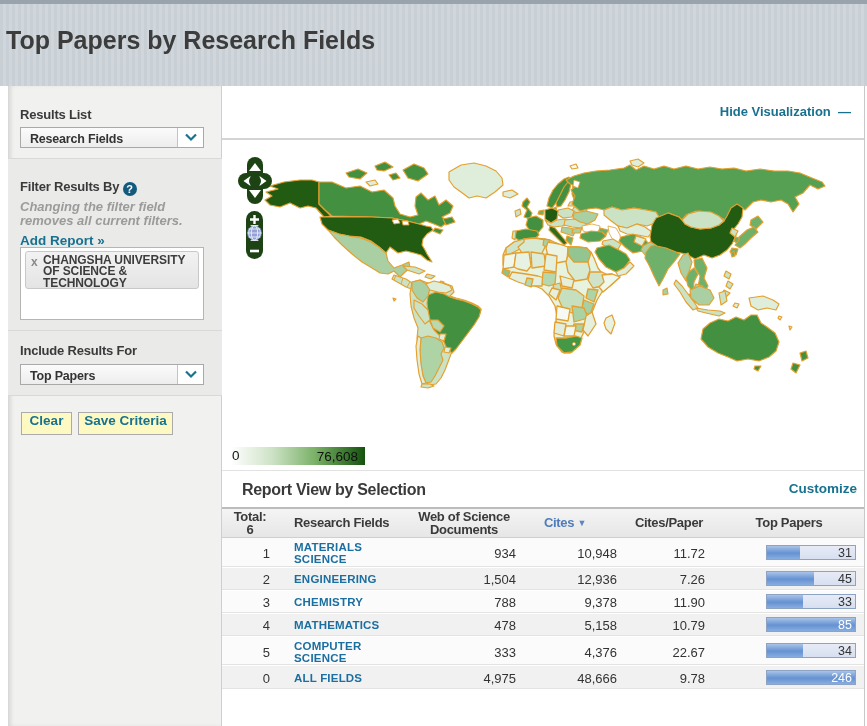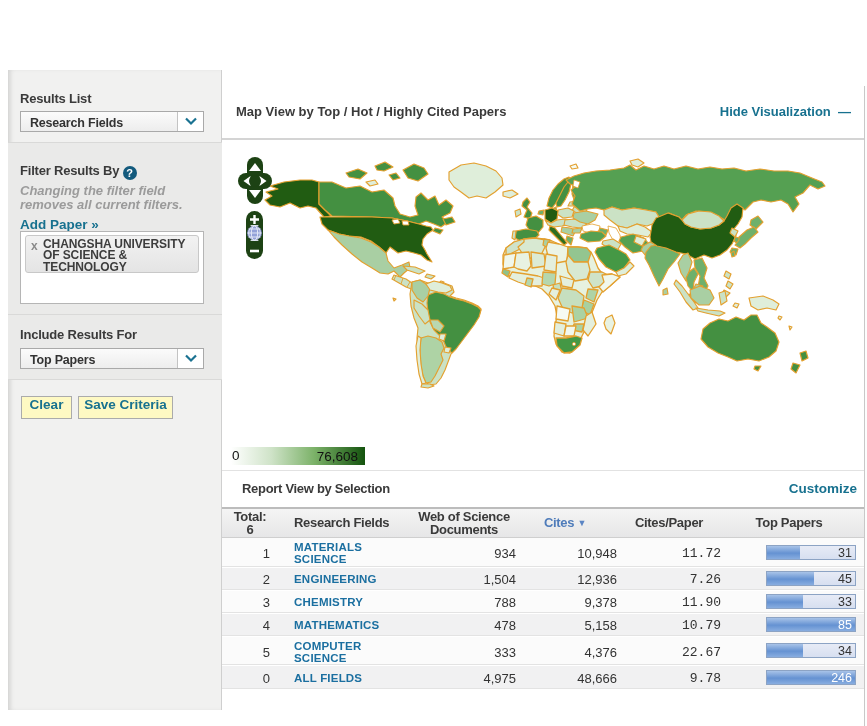--- a/index.html
+++ b/index.html
@@ -7,21 +7,21 @@
 #page { position:relative; width:867px; height:726px; }
 .abs { position:absolute; }
 
 
 #hdr { left:0; top:0; width:867px; height:86px;
   background:repeating-linear-gradient(90deg,#c8d0d6 0 3px,#d0d6db 3px 6px);
   border-top:4px solid #98a3ab; }
 #hdr h1 { position:absolute; left:6px; top:22px; font-size:25px; font-weight:bold; color:#3c3c3c; letter-spacing:0px; }
 
 
-#side { left:8px; top:70px; width:214px; height:640px; background:#f1f1f0;
+#side { left:8px; top:86px; width:214px; height:640px; background:#f1f1f0;
   box-shadow:inset 4px 0 5px -2px rgba(0,0,0,0.14); border-right:1px solid #cfcfcf; }
 .sect2 { position:absolute; left:0; top:72px; width:214px; height:173px; background:#eaeae9; border-top:1px solid #d9d9d8; border-bottom:1px solid #d9d9d8;}
 .sect3 { position:absolute; left:0; top:245px; width:214px; height:65px; background:#eaeae9; border-bottom:1px solid #d9d9d8;}
 .slabel { position:absolute; font-size:13px; font-weight:bold; color:#3a3a3a; letter-spacing:-0.2px; }
 .dd { position:absolute; left:12px; width:184px; height:21px; background:linear-gradient(#fbfbfb,#ededed); border:1px solid #a9a9a9; }
 .dd .txt { position:absolute; left:9px; top:3.5px; font-size:12.5px; font-weight:bold; color:#333; letter-spacing:-0.2px; }
 .dd .arr { position:absolute; right:0; top:0; width:26px; height:19px; background:#fff; border-left:1px solid #c3c3c3; }
 .dd .arr svg { position:absolute; left:7px; top:5px; }
 .ital { position:absolute; left:12px; font-size:13px; font-style:italic; font-weight:bold; color:#9b9b9b; line-height:13.5px; }
 .tlink { color:#17718f; font-weight:bold; }
@@ -32,60 +32,63 @@
 .btn { position:absolute; height:23px; background:#fef9c3; border:1px solid #ababab; color:#17718f; font-weight:bold; font-size:13.5px; text-align:center; }
 
 
 #maphdr { left:222px; top:86px; width:645px; height:54px; background:#fff; border-bottom:2px solid #d4d4d4; }
 #maphdr .l { position:absolute; left:14px; top:18px; font-size:13px; font-weight:bold; color:#3a3a3a; }
 #maphdr .r { position:absolute; right:16px; top:18px; font-size:13px; font-weight:bold; color:#17718f; }
 #mapbox { left:222px; top:140px; width:645px; height:331px; background:#fff; border-bottom:1px solid #e2e2e2; }
 
 
 #repbar { left:222px; top:471px; width:645px; height:36px; background:#fff; }
-#repbar .l { position:absolute; left:20px; top:10px; font-size:13px; font-weight:bold; color:#3a3a3a; letter-spacing:-0.3px; }
+#repbar .l { position:absolute; left:20px; top:10px; font-size:16px; font-weight:bold; color:#3a3a3a; letter-spacing:-0.3px; }
 #repbar .r { position:absolute; right:10px; top:10px; font-size:13.5px; font-weight:bold; color:#17718f; }
 
 
 #thead { left:222px; top:507px; width:645px; height:31px; background:linear-gradient(#f4f4f4,#e6e6e7); border-top:2px solid #bcbcbc; border-bottom:1px solid #cfcfcf; }
 .hc { position:absolute; font-size:13px; font-weight:bold; color:#3a3a3a; text-align:center; line-height:13px; letter-spacing:-0.3px; }
 .row { position:absolute; left:222px; width:645px; border-bottom:1px solid #e3e3e3; }
 .odd { background:#fbfbfb; }
 .even { background:#f1f1f2; }
 .rank { position:absolute; font-size:13px; color:#333; text-align:right; width:40px; left:8px; }
 .fld { position:absolute; left:72px; font-size:11.5px; font-weight:bold; color:#1b6fa0; line-height:11.5px; letter-spacing:0.2px; }
 .num { position:absolute; font-size:13px; color:#333; text-align:right; }
 .n1 { left:158px; width:136px; }
 .n2 { left:258px; width:137px; }
-.n3 { left:378px; width:121px;font-family:Liberation Mono, monospace; }
+.n3 { left:362px; width:121px; }
 .bar { position:absolute; left:544px; width:90px; height:15px; border:1px solid #8ca3c4; background:linear-gradient(#e7ebf6,#d7dff0); }
 .bar .fill { position:absolute; left:0; top:0; height:13px; background:linear-gradient(#a8c3e8,#6592d2 55%,#88ade0); }
 .bar .v { position:absolute; right:3px; top:0px; font-size:12.5px; color:#333; }
 .bar .vw { color:#fff; }
 </style>
 </head>
 <body>
 <div id="page">
+  <div id="hdr" class="abs">
+      <h1>Top Papers by Research Fields</h1>
+    </div>
 
   <div id="side" class="abs">
     <div class="slabel" style="left:12px;top:21px;">Results List</div>
     <div class="dd" style="top:41px;">
       <div class="txt">Research Fields</div>
       <div class="arr">
           <svg width="12" height="9">
             <path d="M1 1.5 L6 6.5 L11 1.5" fill="none" stroke="#1a7291" stroke-width="2.2"></path>
           </svg>
         </div>
     </div>
     <div class="sect2">
       <div class="slabel" style="left:12px;top:20px;">Filter Results By
         <span style="display:inline-block;width:14px;height:14px;border-radius:7px;background:#135a7d;color:#fff;font-size:11px;text-align:center;line-height:14px;vertical-align:-2px;">?</span>
       </div>
       <div class="ital" style="top:41px;">Changing the filter field<br>removes all current filters.</div>
-      <div class="tlink abs" style="left:12px;top:74px;font-size:13.5px;">Add Paper »</div>
+      <div class="tlink abs" style="left:12px;top:74px;font-size:13.5px;">Add Report »</div>
       <div id="fbox" style="top:88px;">
         <div id="chip">
           <span class="x">x</span>
           <div class="t">CHANGSHA UNIVERSITY<br>OF SCIENCE &amp;<br>TECHNOLOGY</div>
         </div>
       </div>
     </div>
     <div class="sect3">
       <div class="slabel" style="left:12px;top:12px;">Include Results For</div>
       <div class="dd" style="top:33px;">
@@ -95,21 +98,20 @@
               <path d="M1 1.5 L6 6.5 L11 1.5" fill="none" stroke="#1a7291" stroke-width="2.2"></path>
             </svg>
           </div>
       </div>
     </div>
     <div class="btn" style="left:13px;top:326px;width:51px;">Clear</div>
     <div class="btn" style="left:70px;top:326px;width:95px;">Save Criteria</div>
   </div>
 
   <div id="maphdr" class="abs">
-    <div class="l">Map View by Top / Hot / Highly Cited Papers</div>
     <div class="r">Hide Visualization&nbsp; —</div>
   </div>
 
   <div id="mapbox" class="abs">
 <svg width="645" height="331" viewBox="0 0 645 331">
 <path d="M97,42 L97,64 L103,70 L109,76 L102,77 L94,68 L86,66 L78,68 L68,63 L58,67 L48,65 L43,60 L50,56 L44,52 L56,49 L48,46 L62,42 L78,40 L90,40 Z" fill="#215c12" stroke="#e3a02f" stroke-width="1.15" stroke-linejoin="round"></path>
 <path d="M97,42 L97,64 L103,70 L110,76 L150,77 L170,78 L185,81 L197,84 L204,81 L212,84 L219,87 L226,82 L220,77 L228,73 L231,66 L224,60 L217,65 L213,56 L206,60 L199,53 L194,57 L193,66 L196,75 L188,77 L178,74 L173,66 L171,58 L162,50 L150,52 L138,46 L124,48 L110,42 Z" fill="#449041" stroke="#e3a02f" stroke-width="1.15" stroke-linejoin="round"></path>
 <path d="M221,79 L230,77 L233,82 L224,85 Z" fill="#449041" stroke="#e3a02f" stroke-width="1.15" stroke-linejoin="round"></path>
 <path d="M213,88 L221,90 L218,94 L211,91 Z" fill="#449041" stroke="#e3a02f" stroke-width="1.15" stroke-linejoin="round"></path>
 <path d="M124,33 L136,29 L145,33 L138,39 L127,37 Z" fill="#449041" stroke="#e3a02f" stroke-width="1.15" stroke-linejoin="round"></path>

